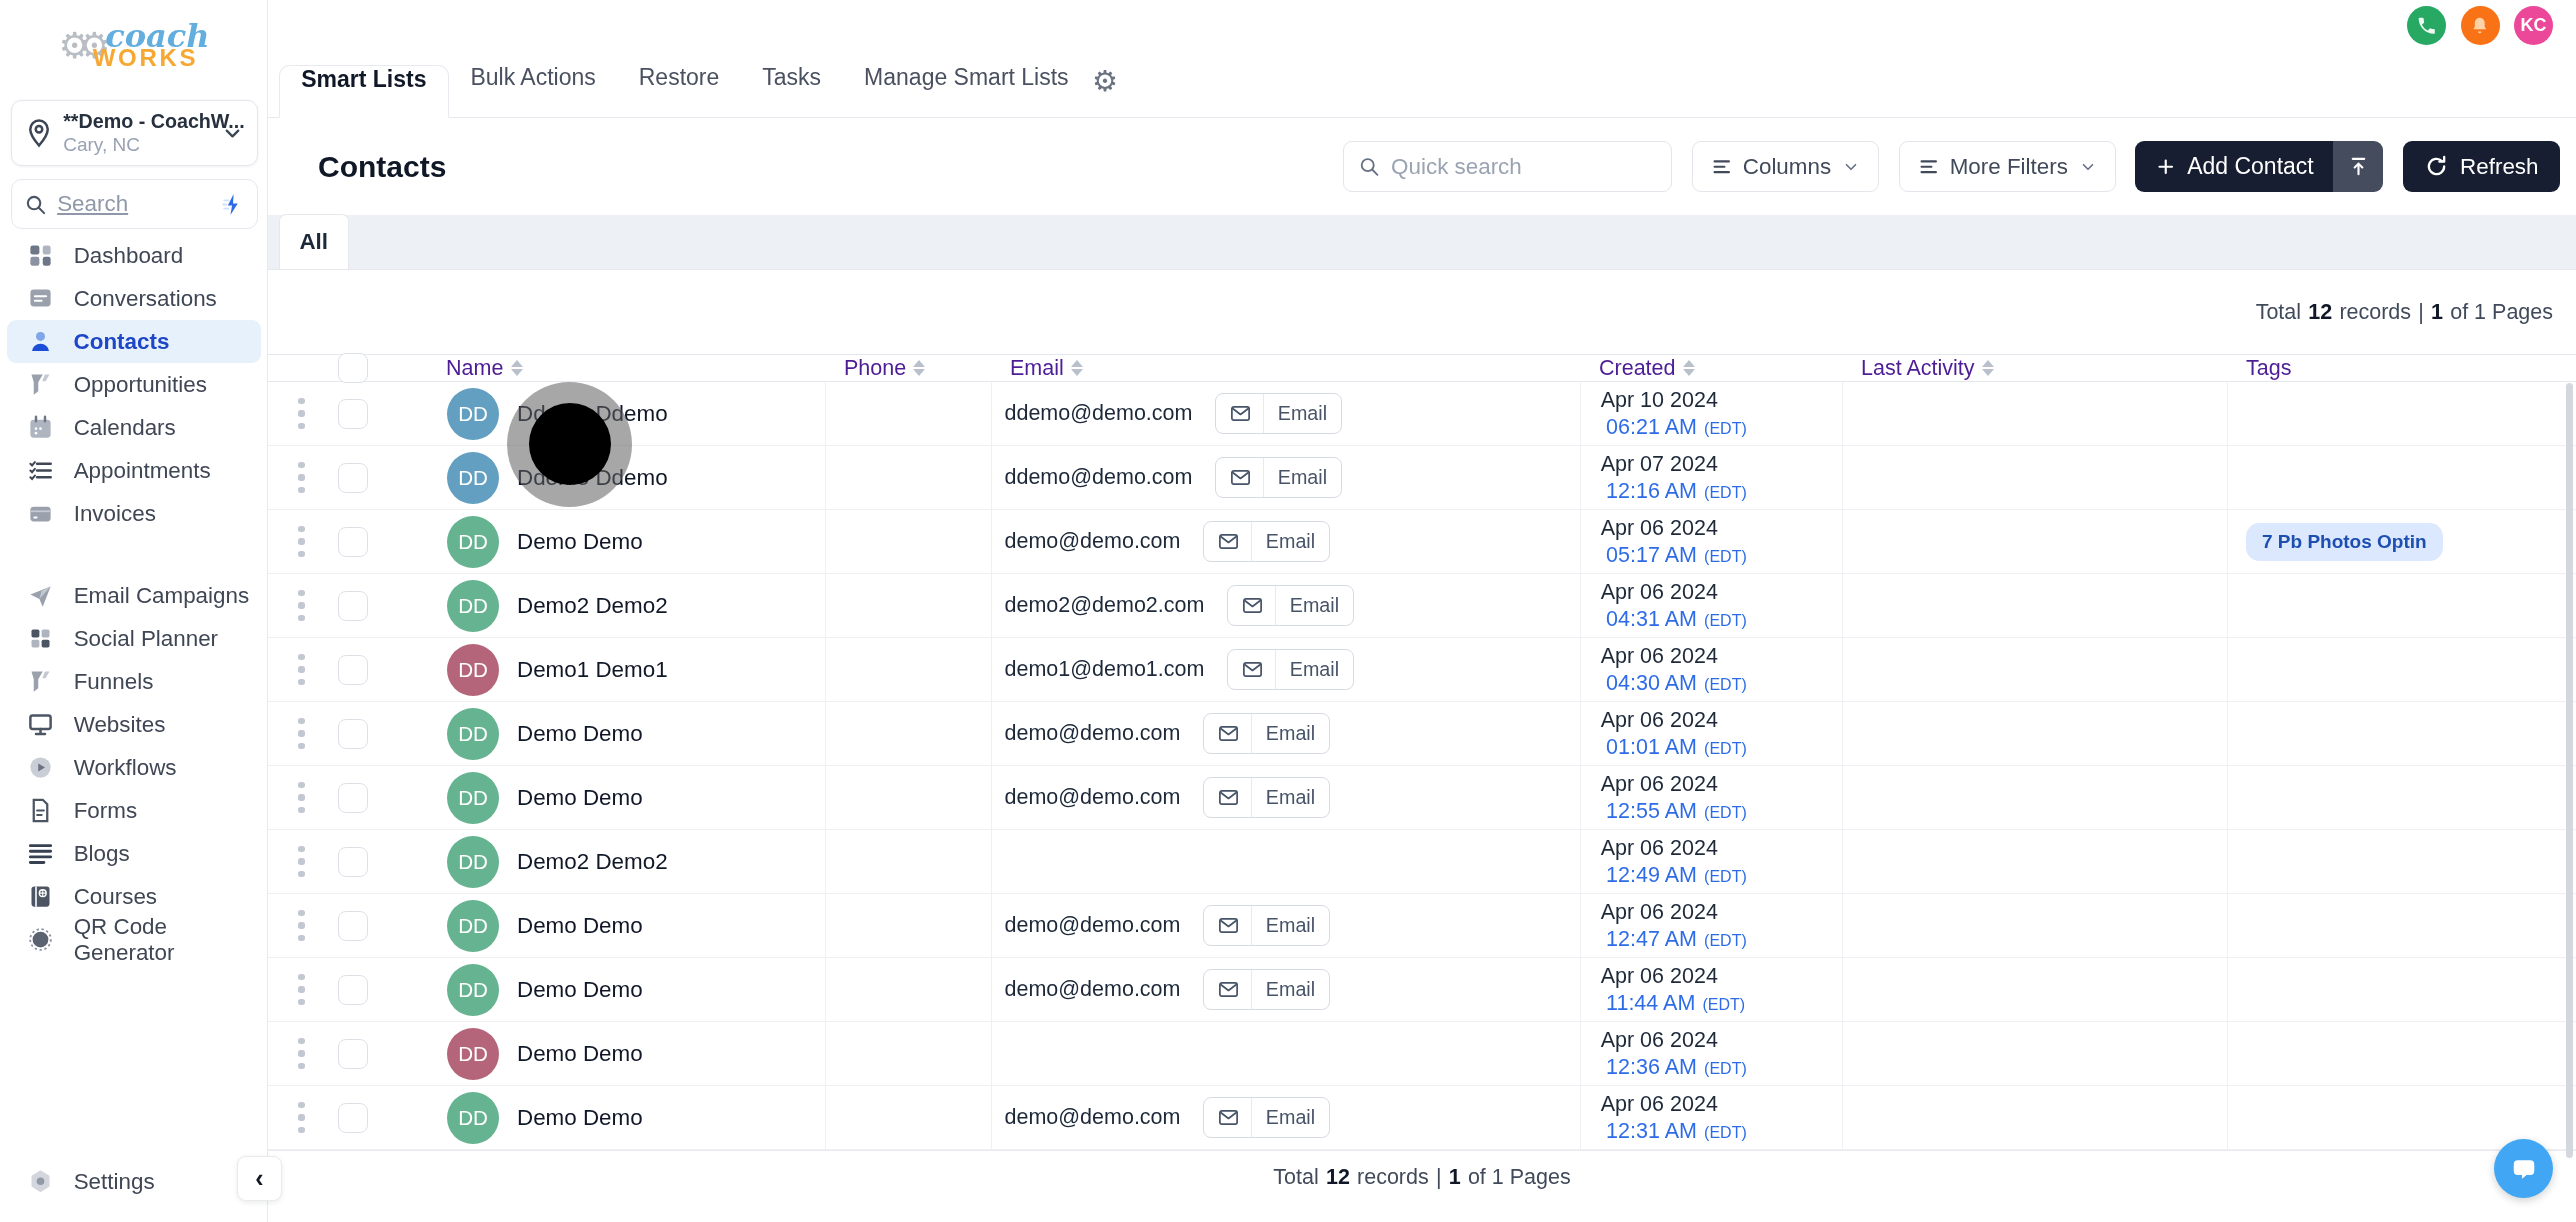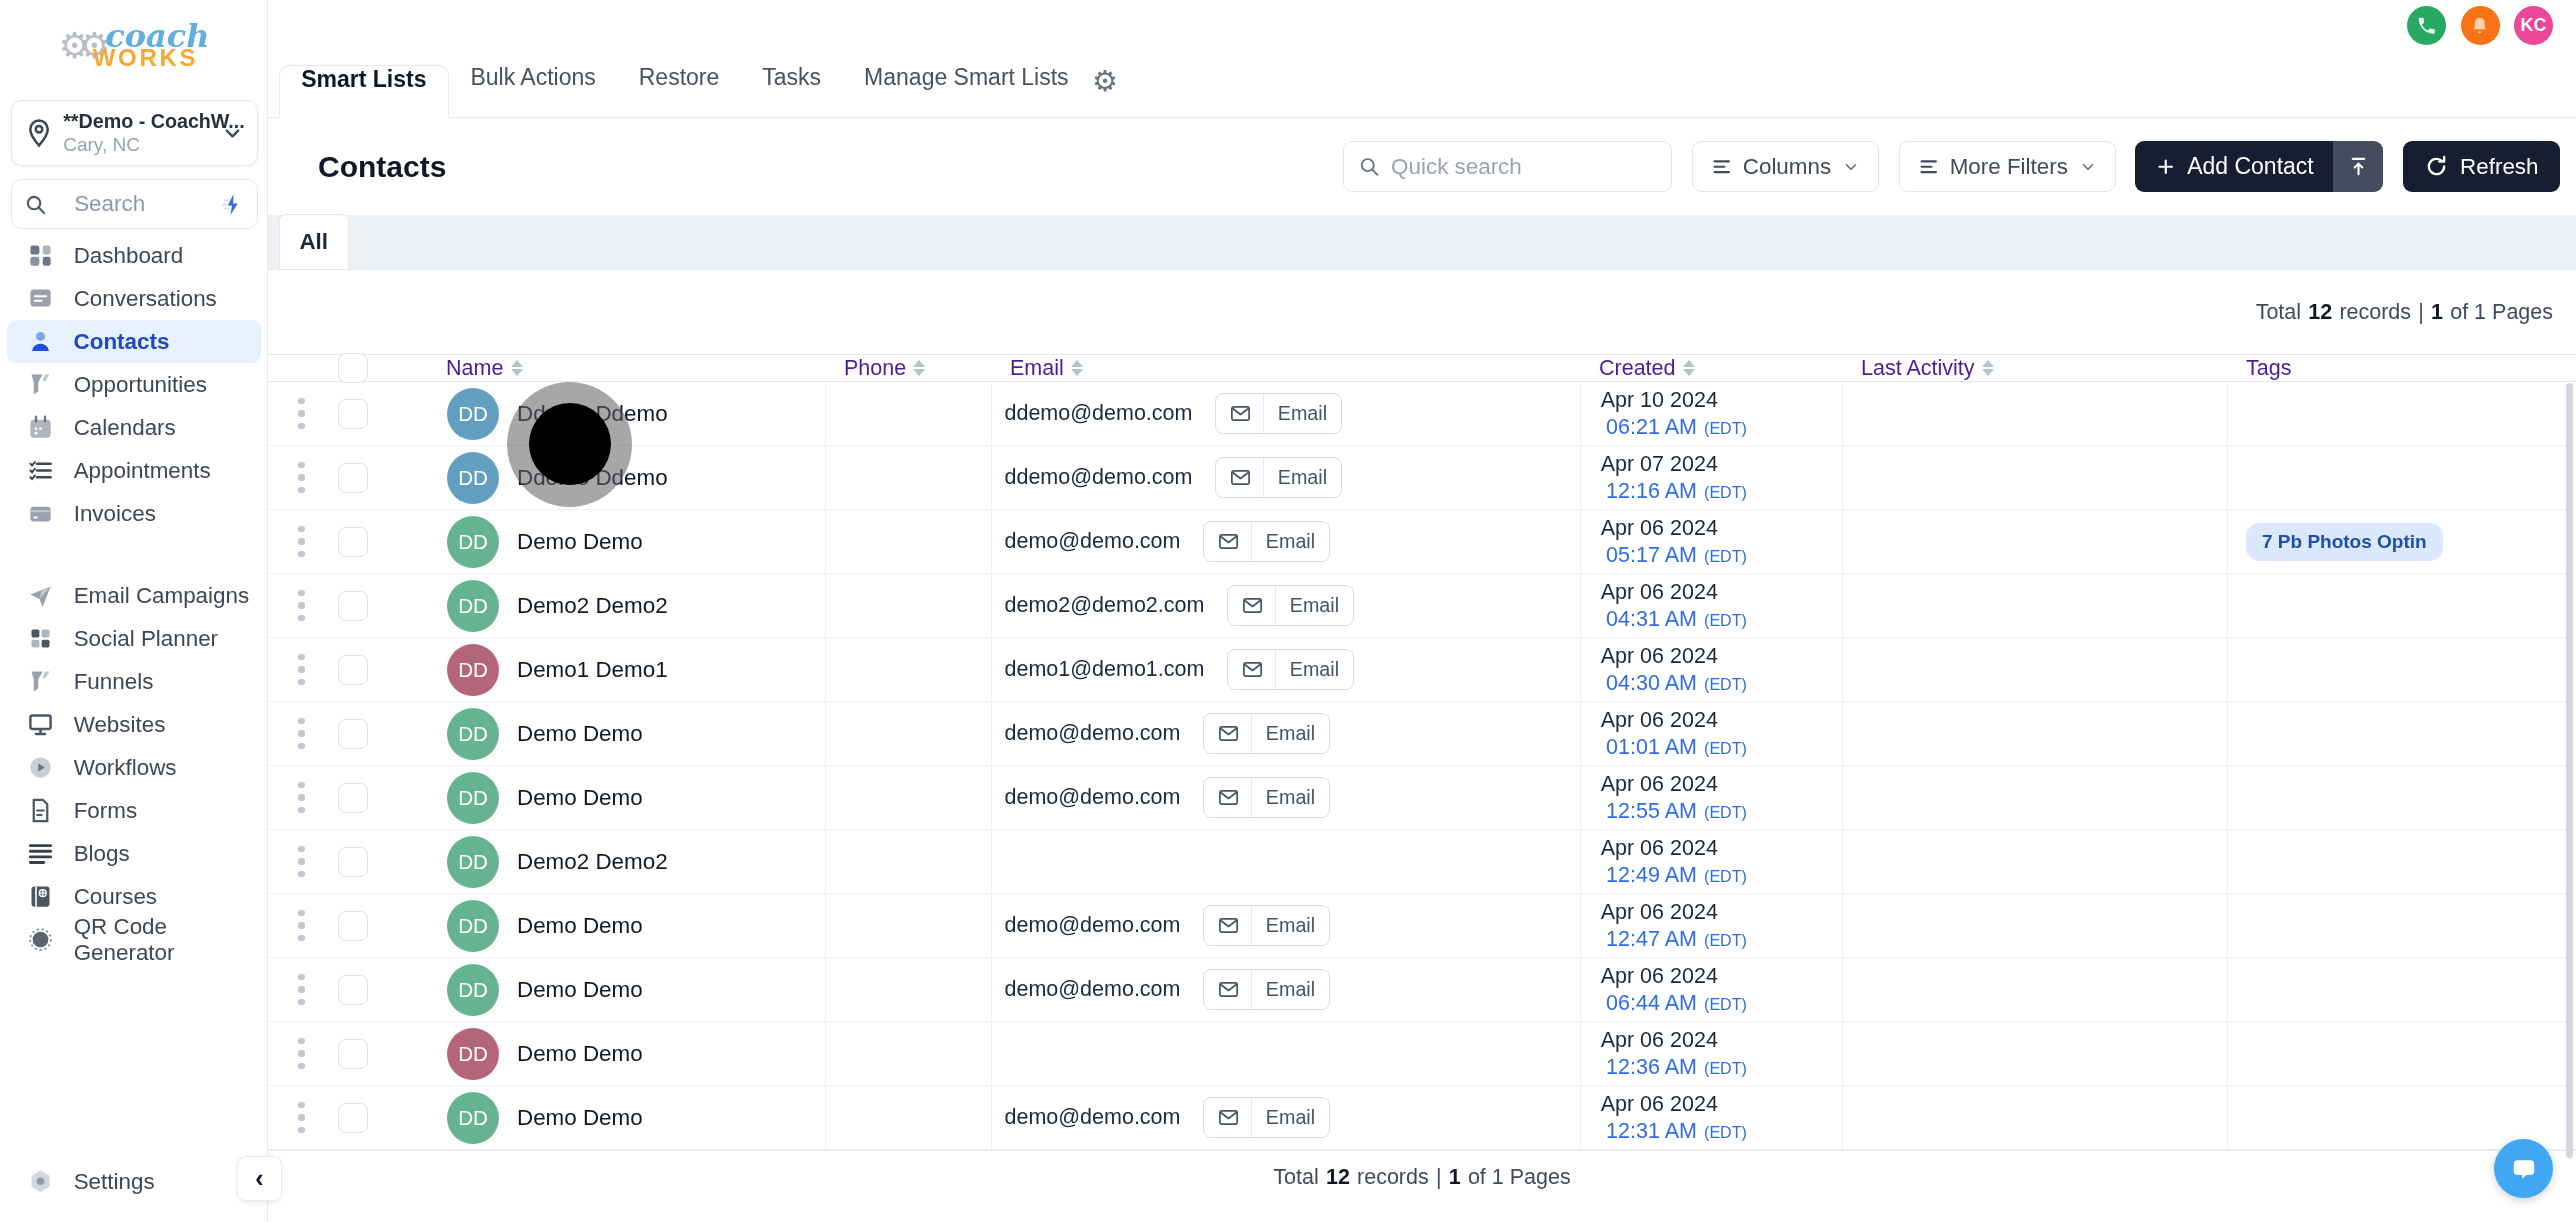--- a/index.html
+++ b/index.html
@@ -20,21 +20,21 @@
   .account-box { position:absolute; left:10.7px; top:100px; width:247px; height:66px;
     background:#fff; border:0.9px solid #e4e7ec; border-radius:10.7px;
     box-shadow:0 0.9px 2.7px rgba(16,24,40,.06); display:flex; align-items:center; padding:0 12.5px; }
   .acct-texts { flex:1; min-width:0; margin-left:9px; }
   .acct-name { font-size:19.7px; font-weight:bold; color:#26303e; white-space:nowrap; }
   .acct-loc { font-size:19px; color:#98a2b3; margin-top:1.8px; }
 
   .search-box { position:absolute; left:10.7px; top:179px; width:247px; height:50px;
     background:#fff; border:0.9px solid #e4e7ec; border-radius:10.7px;
     display:flex; align-items:center; padding:0 12.5px; }
-  .search-ph { flex:1; font-size:22.4px; color:#8f98a8; margin-left:27px; }
+  .search-ph { flex:1; font-size:22.4px; color:#8f98a8; margin-left:10px;text-decoration:underline; }
 
   .nav { position:absolute; left:0; top:234px; width:268px; }
   .nav-item { height:43px; display:flex; align-items:center; padding-left:27px;
     font-size:22.4px; color:#3f4654; cursor:pointer; }
   .nav-item .nicon { width:27px; height:27px; margin-right:19.7px; flex:0 0 27px; }
   .nav-item.active { background:#e7f1fc; border-radius:9px; margin:0 7.2px; padding-left:19.7px;
     color:#1d46c8; font-weight:bold; }
   .nav-gap { height:39px; }
   .settings-row { position:absolute; left:0; bottom:19.7px; width:268px; height:43px;
     display:flex; align-items:center; padding-left:27px; font-size:22.4px; color:#3f4654; }
@@ -787,21 +787,21 @@
             <path d="M3.5 6.5L12 13l8.5-6.5" fill="none" stroke="#475467" stroke-width="1.8" stroke-linejoin="round"></path>
           </svg>
         </span>
         <span class="ediv"></span>
         <span class="elabel">Email</span>
       </button>
     </div>
     <div class="cell created-cell bordered">
       <div class="cdate">Apr 06 2024</div>
       <div class="ctime-row">
-        <span class="ctime">06:44 AM</span>
+        <span class="ctime">11:44 AM</span>
         <span class="ctz">(EDT)</span>
       </div>
     </div>
     <div class="cell la-cell bordered"></div>
     <div class="cell tags-cell"></div>
   </div>
       <div class="trow">
     <div class="cell name-cell bordered">
       <span class="kebab">
             <i></i>

